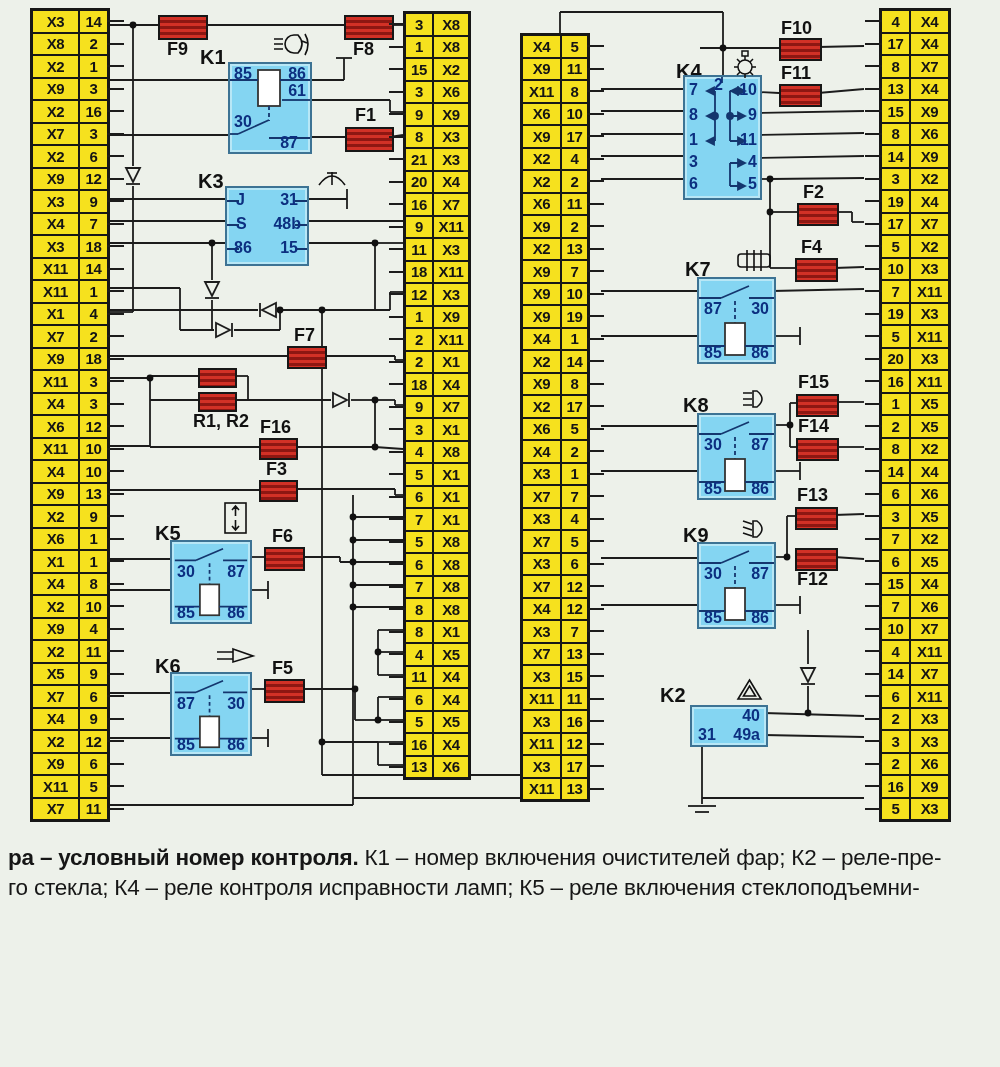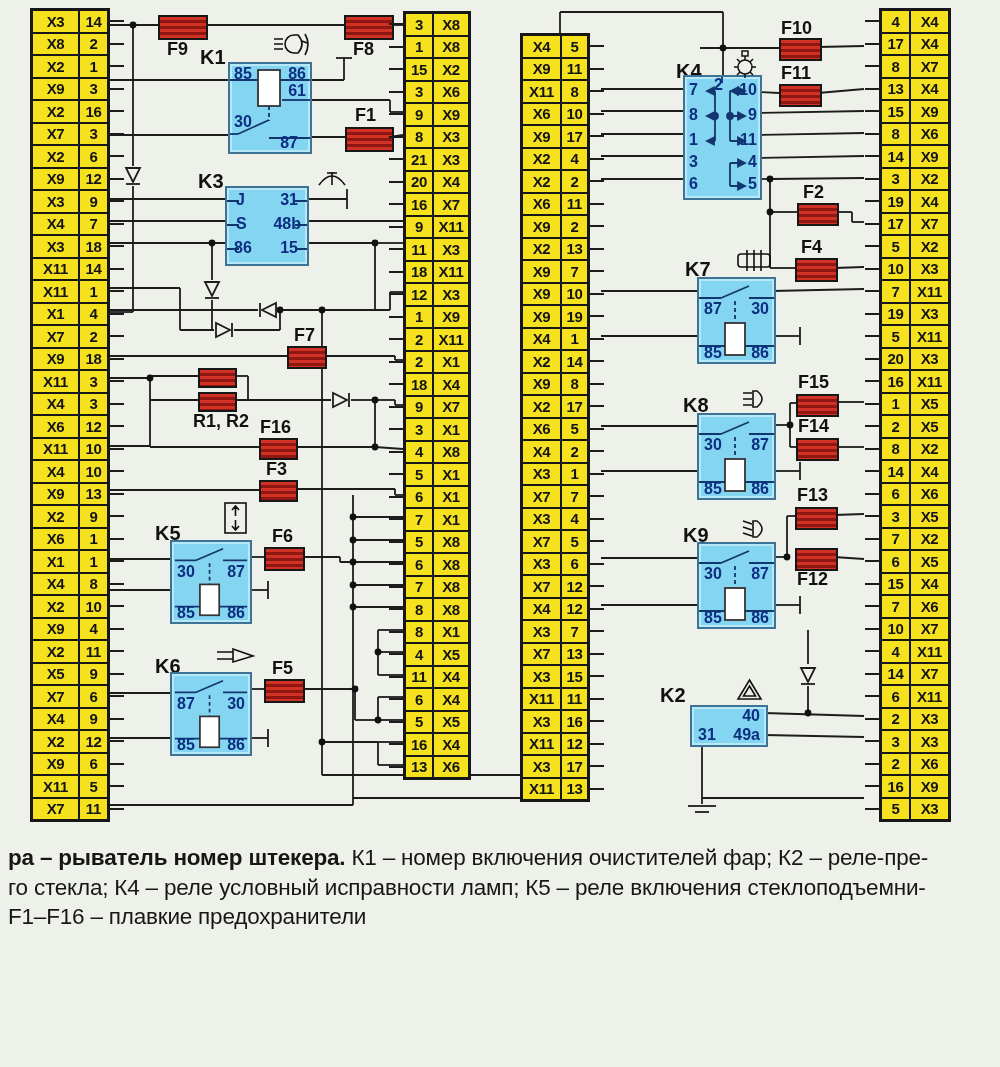--- a/index.html
+++ b/index.html
@@ -1194,17 +1194,16 @@
     </svg>
   </div>
   <div class="icon" style="left:736px;top:678px;">
     <svg width="27" height="23" viewBox="0 0 27 23" stroke="#111" stroke-width="1.6" fill="none">
       <path d="M13.5 2 L25 21 H2 Z"></path>
         <path d="M13.5 8 L19.5 18 H7.5 Z"></path>
     </svg>
   </div>
 
   <div class="caption">
-      <div class="cap-line"><span class="b">ра – рыватель номер штекера. </span><span class="r">К1 – номер включения очистителей фар; К2 – реле-пре-</span></div>
-      <div class="cap-line"><span class="r">го стекла; К4 – реле условный исправности ламп; К5 – реле включения стеклоподъемни-</span></div>
-      <div class="cap-line"><span class="r">F1–F16 – плавкие предохранители</span></div>
+      <div class="cap-line"><span class="b">ра – условный номер контроля. </span><span class="r">К1 – номер включения очистителей фар; К2 – реле-пре-</span></div>
+      <div class="cap-line"><span class="r">го стекла; К4 – реле контроля исправности ламп; К5 – реле включения стеклоподъемни-</span></div>
     </div>
 </div>
 
 </body></html>

